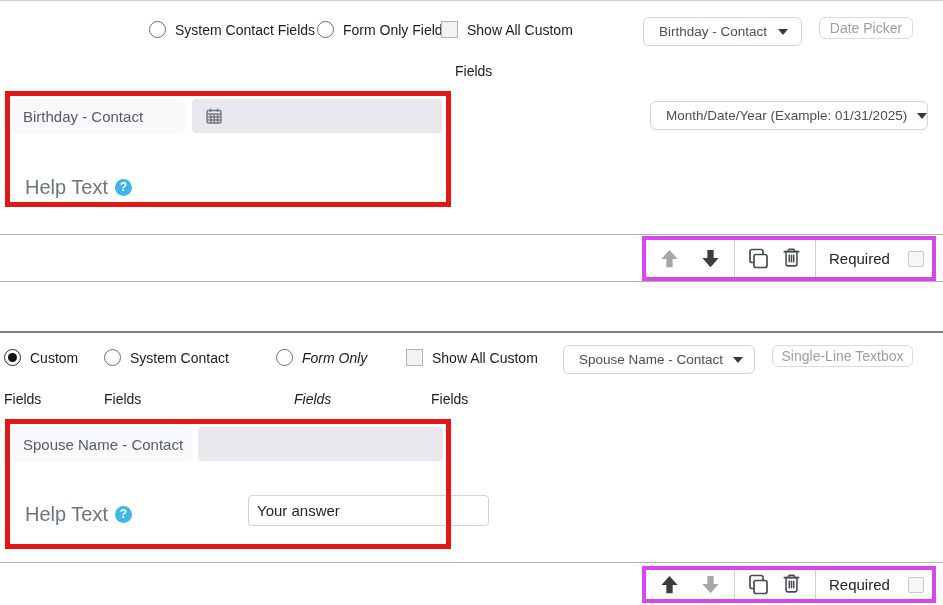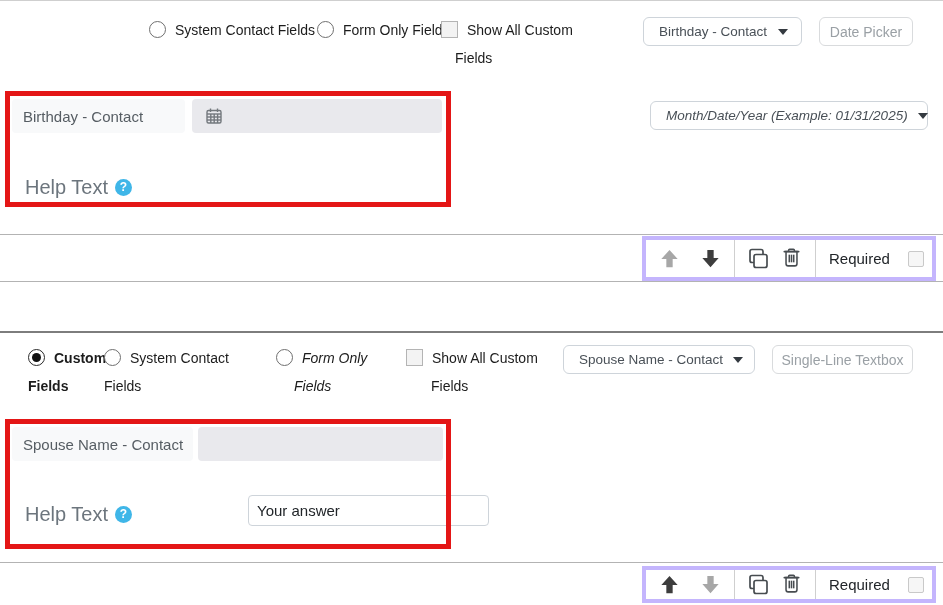--- a/index.html
+++ b/index.html
@@ -7,46 +7,46 @@
     position:relative;width:943px;height:605px;overflow:hidden;
     font-family:"Liberation Sans",sans-serif;background:#fff;
     border-top:1px solid #cfcfcf;box-sizing:border-box;
   }
   .hr{position:absolute;left:0;width:943px;height:1px;background:#b3b3b3;}
   .hr-thick{position:absolute;left:0;width:943px;height:2px;background:#7d7d7d;}
 
   
   .grp{position:absolute;font-size:14px;color:#1c1c1c;}
   .grp .l1{display:flex;align-items:center;gap:9px;white-space:nowrap;}
-  .grp .l2{margin-top:12px;display:flex;align-items:center;gap:7px;white-space:nowrap;}
+  .grp .l2{margin-top:25px;display:flex;align-items:center;gap:7px;white-space:nowrap;}
   .grp .l2 span:empty{display:none;}
   .ind14{padding-left:14px;}
   .ind18{padding-left:18px;}
   .ind25{padding-left:25px;}
   .radio{width:15px;height:15px;border:1px solid #6f6f6f;border-radius:50%;background:#fff;position:relative;flex:none;}
   .radio.sel{border-color:#2a2a2a;}
   .radio.sel::after{content:"";position:absolute;inset:3px;background:#111;border-radius:50%;}
   .cb{width:15px;height:15px;border:1px solid #b4b4b4;background:#f3f3f3;flex:none;}
   .help-icon{width:17px;height:17px;border-radius:50%;background:#3fb6e8;color:#fff;
     font-size:12px;font-weight:bold;line-height:17px;text-align:center;flex:none;display:inline-block;}
   .help-icon::after{content:"?";}
 
   
   .select{position:absolute;height:29px;border:1px solid #ced4da;border-radius:6px;background:#fff;
     display:flex;align-items:center;justify-content:space-between;padding:0 13px 0 15px;
     color:#495057;font-size:13.5px;box-sizing:border-box;white-space:nowrap;}
   .caret{width:0;height:0;border-left:5px solid transparent;border-right:5px solid transparent;
     border-top:6px solid #343a40;margin-left:10px;flex:none;}
-  .ghost-btn{position:absolute;height:29px;border:1px solid #d9dbdd;border-radius:6px;background:#fff;
+  .ghost-btn{position:absolute;height:22px;border:1px solid #d9dbdd;border-radius:6px;background:#fff;
     color:#9aa0a5;font-size:14px;display:flex;align-items:center;justify-content:center;
     box-sizing:border-box;white-space:nowrap;}
 
   
   .red-box{position:absolute;border:5px solid #e41616;box-sizing:border-box;z-index:2;background:transparent;}
-  .red-bar{position:absolute;border:4px solid #c4b5fd;box-sizing:border-box;z-index:2;background:#fff;
+  .red-bar{position:absolute;border:4px solid #d946ef;box-sizing:border-box;z-index:2;background:#fff;
     display:flex;align-items:center;padding:0 8px 0 12px;}
 
   
   .fld-label{position:absolute;height:34px;background:#f8f9fa;border-radius:4px;display:flex;align-items:center;
     padding-left:11px;color:#565d63;font-size:15px;box-sizing:border-box;white-space:nowrap;}
   .fld-box{position:absolute;height:34px;background:#e9e9ed;border-radius:4px;display:flex;align-items:center;
     padding-left:13px;box-sizing:border-box;}
   .help-row{position:absolute;display:flex;align-items:center;gap:7px;color:#6c757d;font-size:20px;white-space:nowrap;}
   .text-input{position:absolute;height:31px;border:1px solid #ced4da;border-radius:4px;background:#fff;
     font-family:"Liberation Sans",sans-serif;font-size:15px;color:#212529;padding:0 8px;box-sizing:border-box;outline:none;}
@@ -122,21 +122,21 @@
         <line x1="2" y1="10" x2="16" y2="10"></line>
         <line x1="2" y1="13" x2="16" y2="13"></line>
       </g>
     </svg>
   </div>
   <div class="help-row" style="left:25px;top:175px;">
     <span>Help Text</span>
     <span class="help-icon"></span>
   </div>
 
-  <div class="select" style="left:650px;top:100px;width:278px;font-style:italic;">
+  <div class="select" style="left:650px;top:100px;width:278px;">
     <span>Month/Date/Year (Example: 01/31/2025)</span>
     <span class="caret"></span>
   </div>
 
   <div class="hr" style="top:233px;"></div>
   <div class="hr" style="top:280px;"></div>
 
   <div class="red-bar" style="left:642px;top:235px;width:294px;height:45px;">
     <button class="tb-icon" style="margin-right:18px;">
       <svg width="23" height="23" viewBox="0 0 24 24">
@@ -167,21 +167,21 @@
         </g>
       </svg>
     </button>
     <span class="tb-sep" style="margin-right:13px;"></span>
     <span class="req-label" style="margin-right:auto;">Required</span>
     <span class="req-cb"></span>
   </div>
 
   <div class="hr-thick" style="top:330px;"></div>
 
-  <div class="grp" style="left:28px;top:348px;font-weight:bold;">
+  <div class="grp" style="left:4px;top:348px;">
     <div class="l1">
       <span class="radio sel"></span>
       <span>Custom</span>
     </div>
     <div class="l2">
       <span>Fields</span>
 
     </div>
   </div>
 

